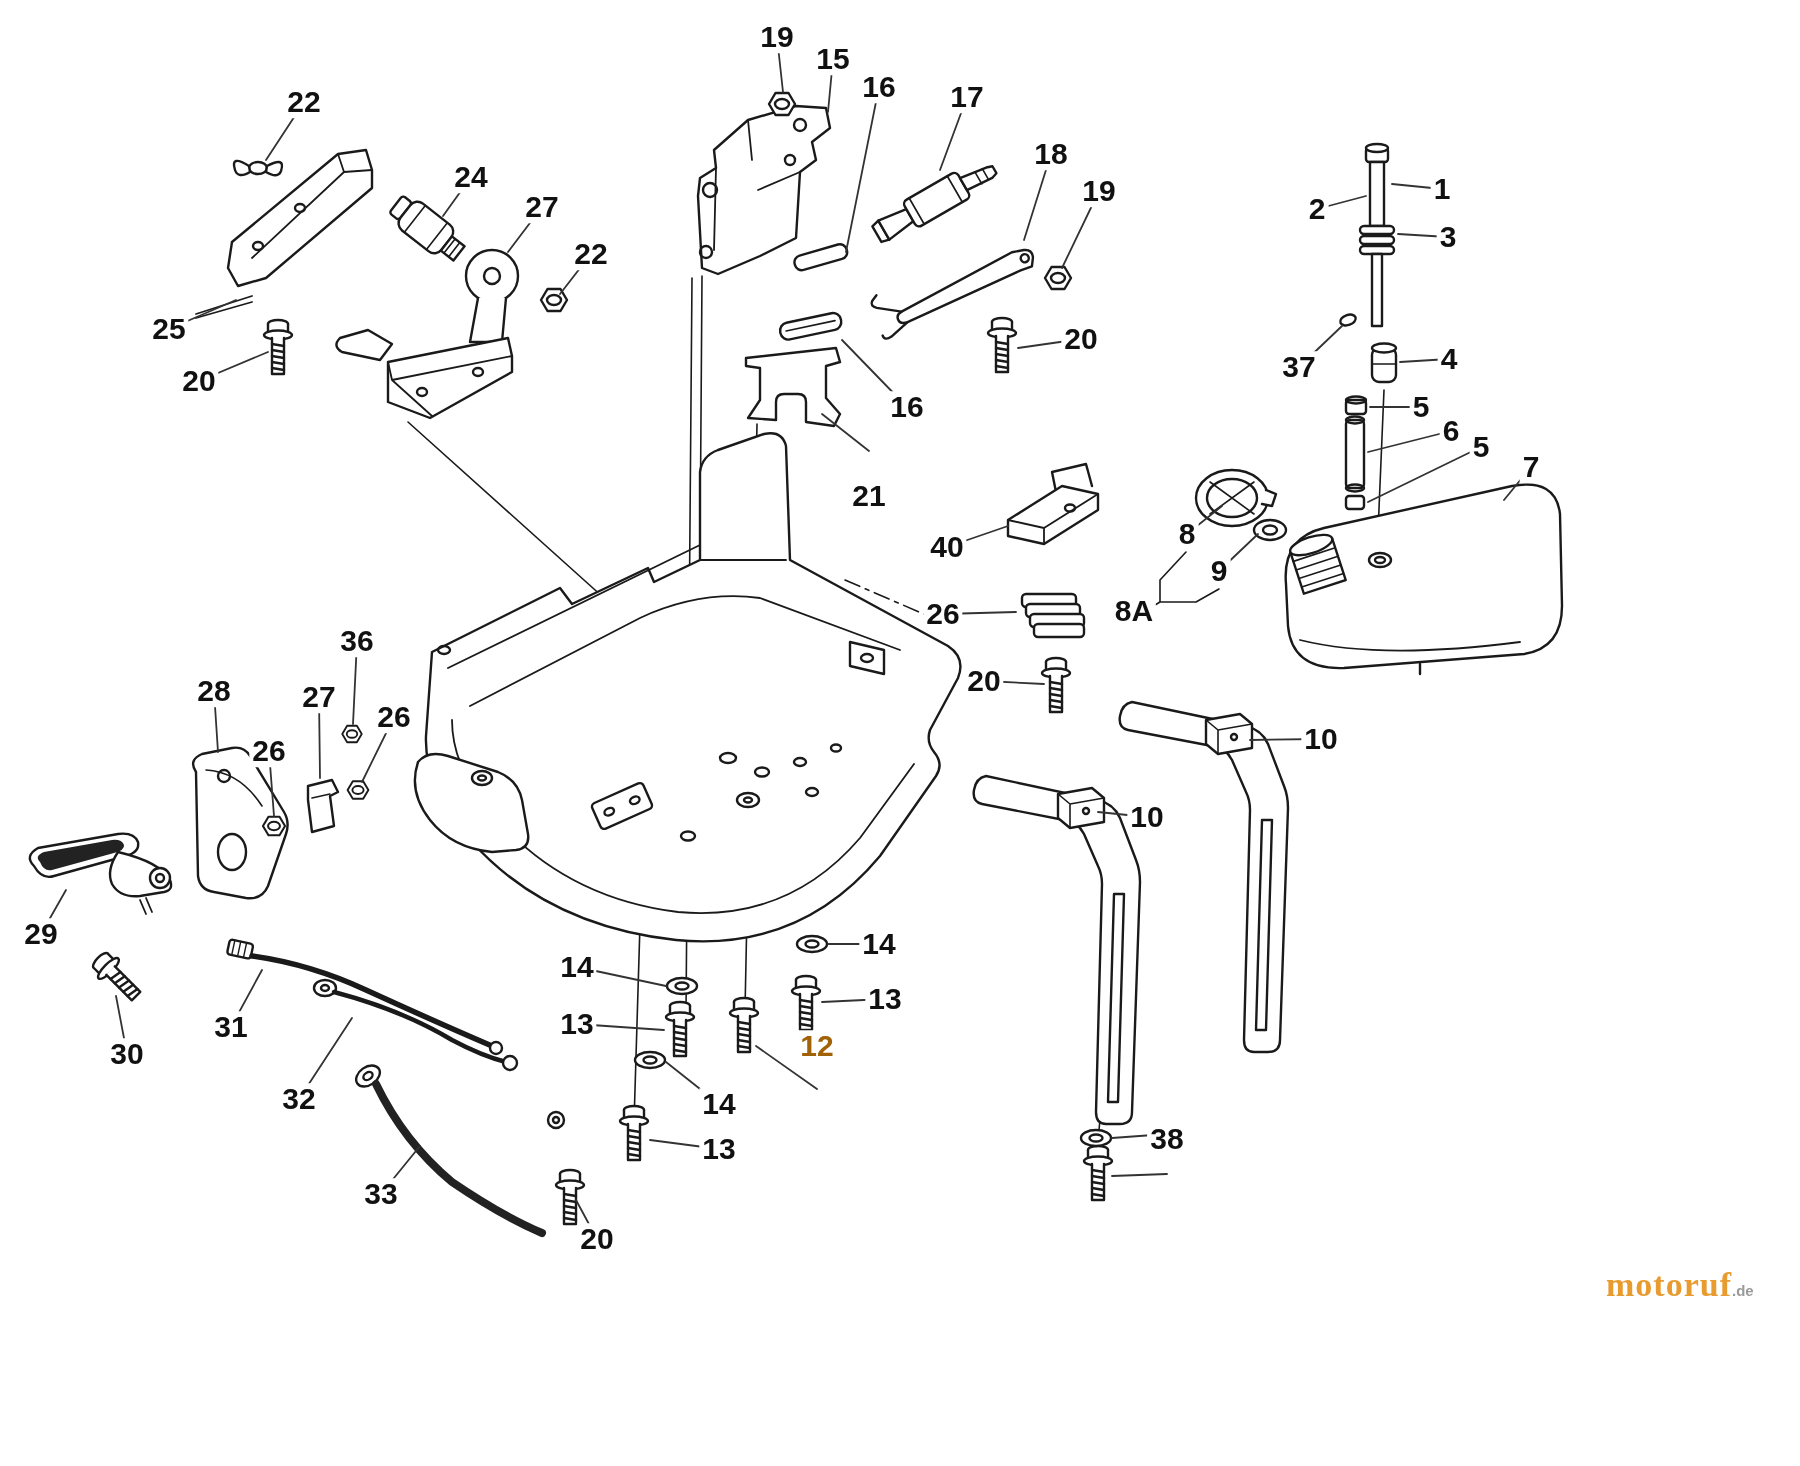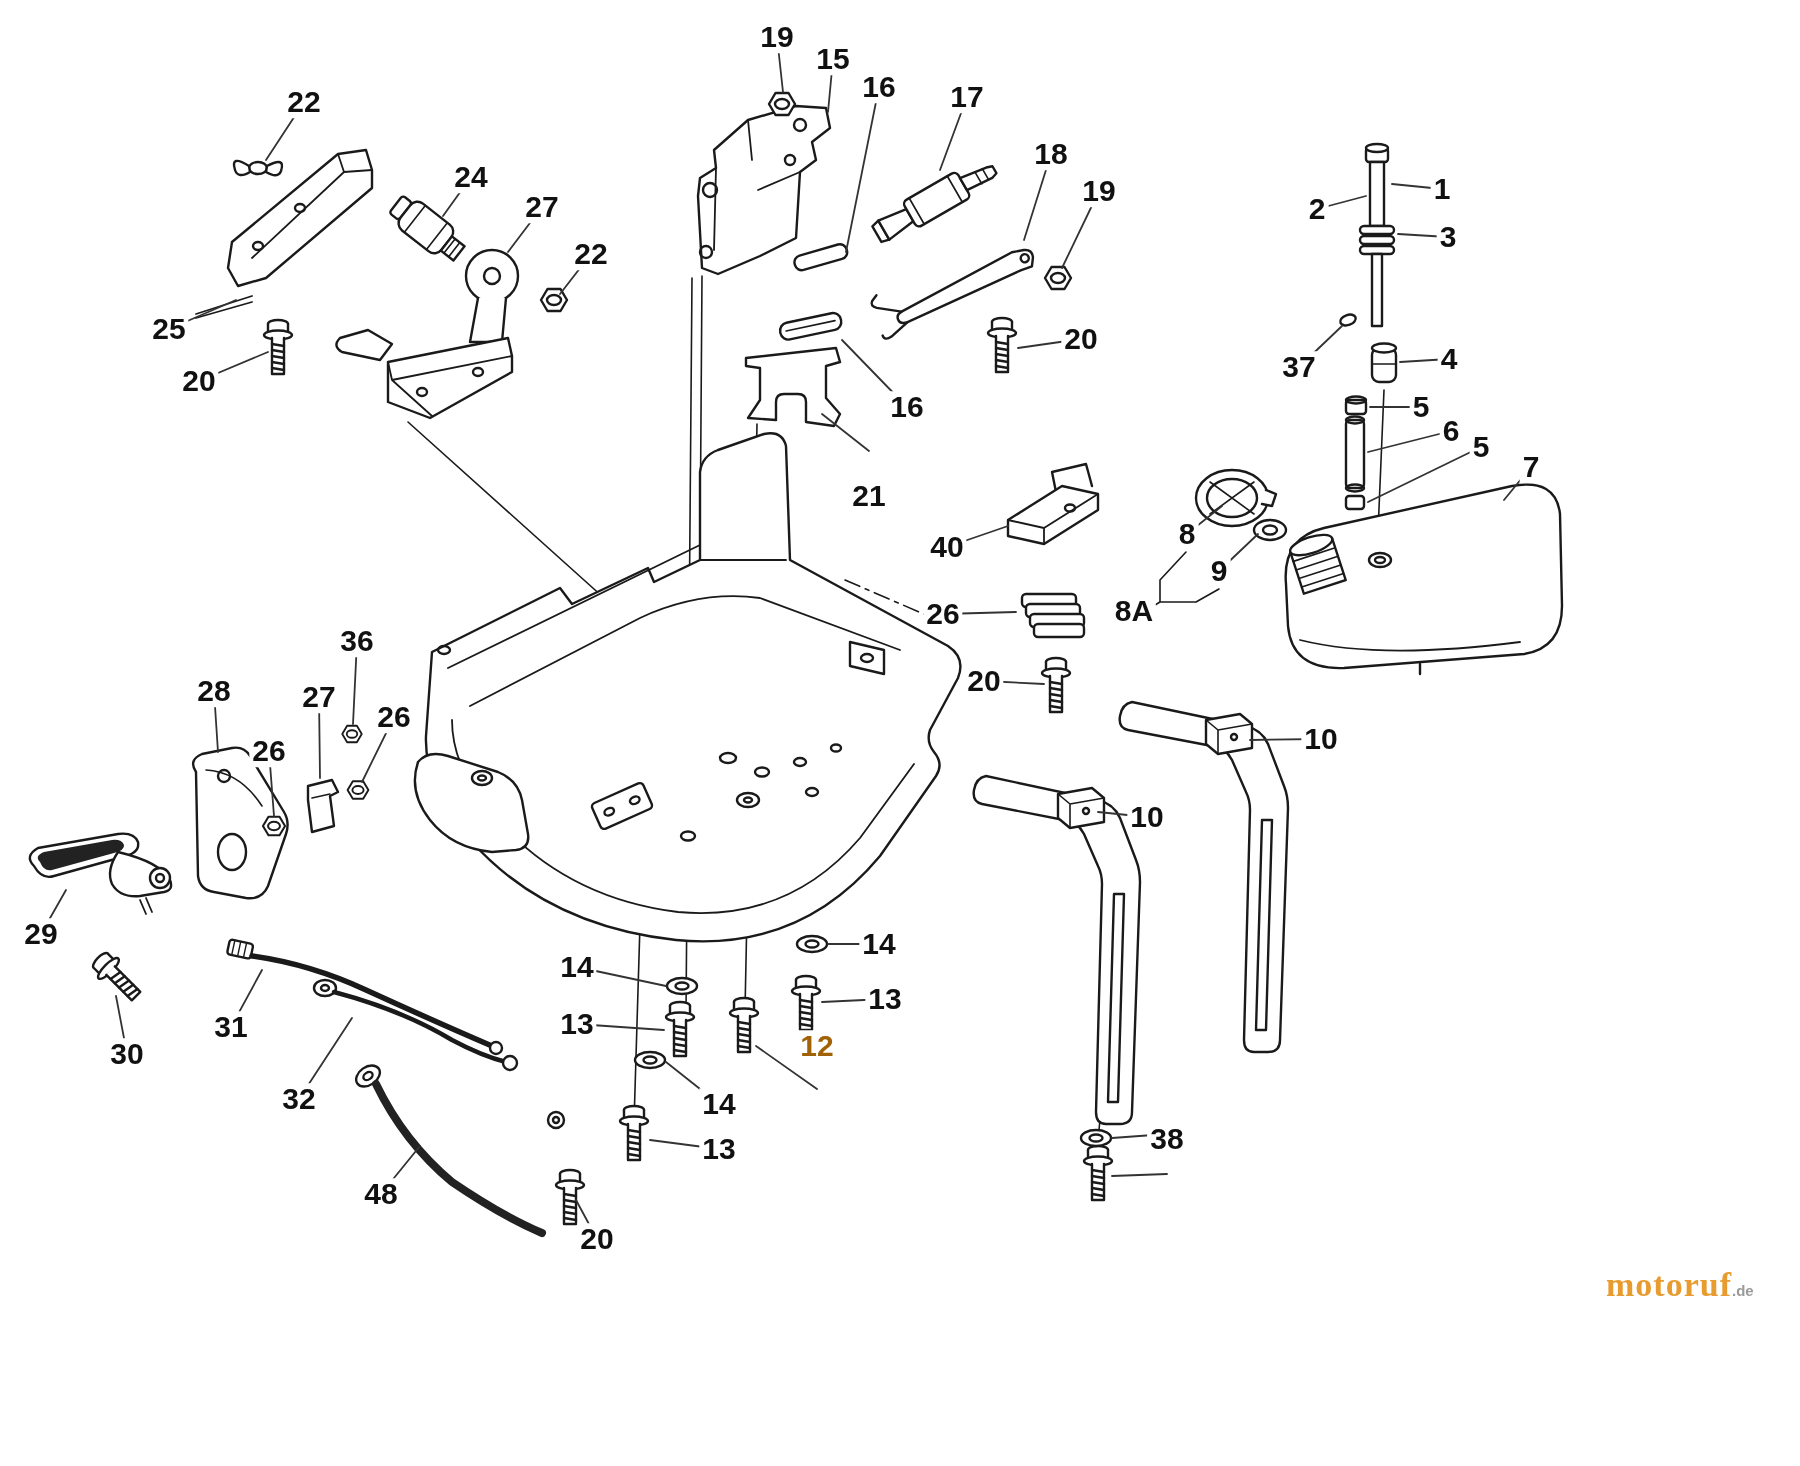--- a/index.html
+++ b/index.html
@@ -383,21 +383,21 @@
       <div class="callout" style="left: 885px; top: 999px; color: rgb(17, 17, 17);">13</div>
       <div class="callout" style="left: 577px; top: 1024px; color: rgb(17, 17, 17);">13</div>
       <div class="callout" style="left: 817px; top: 1046px; color: #a16207;">12</div>
       <div class="callout" style="left: 231px; top: 1027px; color: rgb(17, 17, 17);">31</div>
       <div class="callout" style="left: 127px; top: 1054px; color: rgb(17, 17, 17);">30</div>
       <div class="callout" style="left: 719px; top: 1104px; color: rgb(17, 17, 17);">14</div>
       <div class="callout" style="left: 299px; top: 1099px; color: rgb(17, 17, 17);">32</div>
       <div class="callout" style="left: 719px; top: 1149px; color: rgb(17, 17, 17);">13</div>
       <div class="callout" style="left: 1167px; top: 1134px; color: rgb(17, 17, 17);">39</div>
       <div class="callout" style="left: 1167px; top: 1139px; color: rgb(17, 17, 17);">38</div>
-      <div class="callout" style="left: 381px; top: 1194px; color: rgb(17, 17, 17);">48</div>
+      <div class="callout" style="left: 381px; top: 1194px; color: rgb(17, 17, 17);">33</div>
       <div class="callout" style="left: 597px; top: 1239px; color: rgb(17, 17, 17);">20</div>
     </div>
 
 <div id="watermark">
   <span class="brand">motoruf</span><span class="tld">.de</span>
 </div>
 
 </div>
 
 </body></html>

